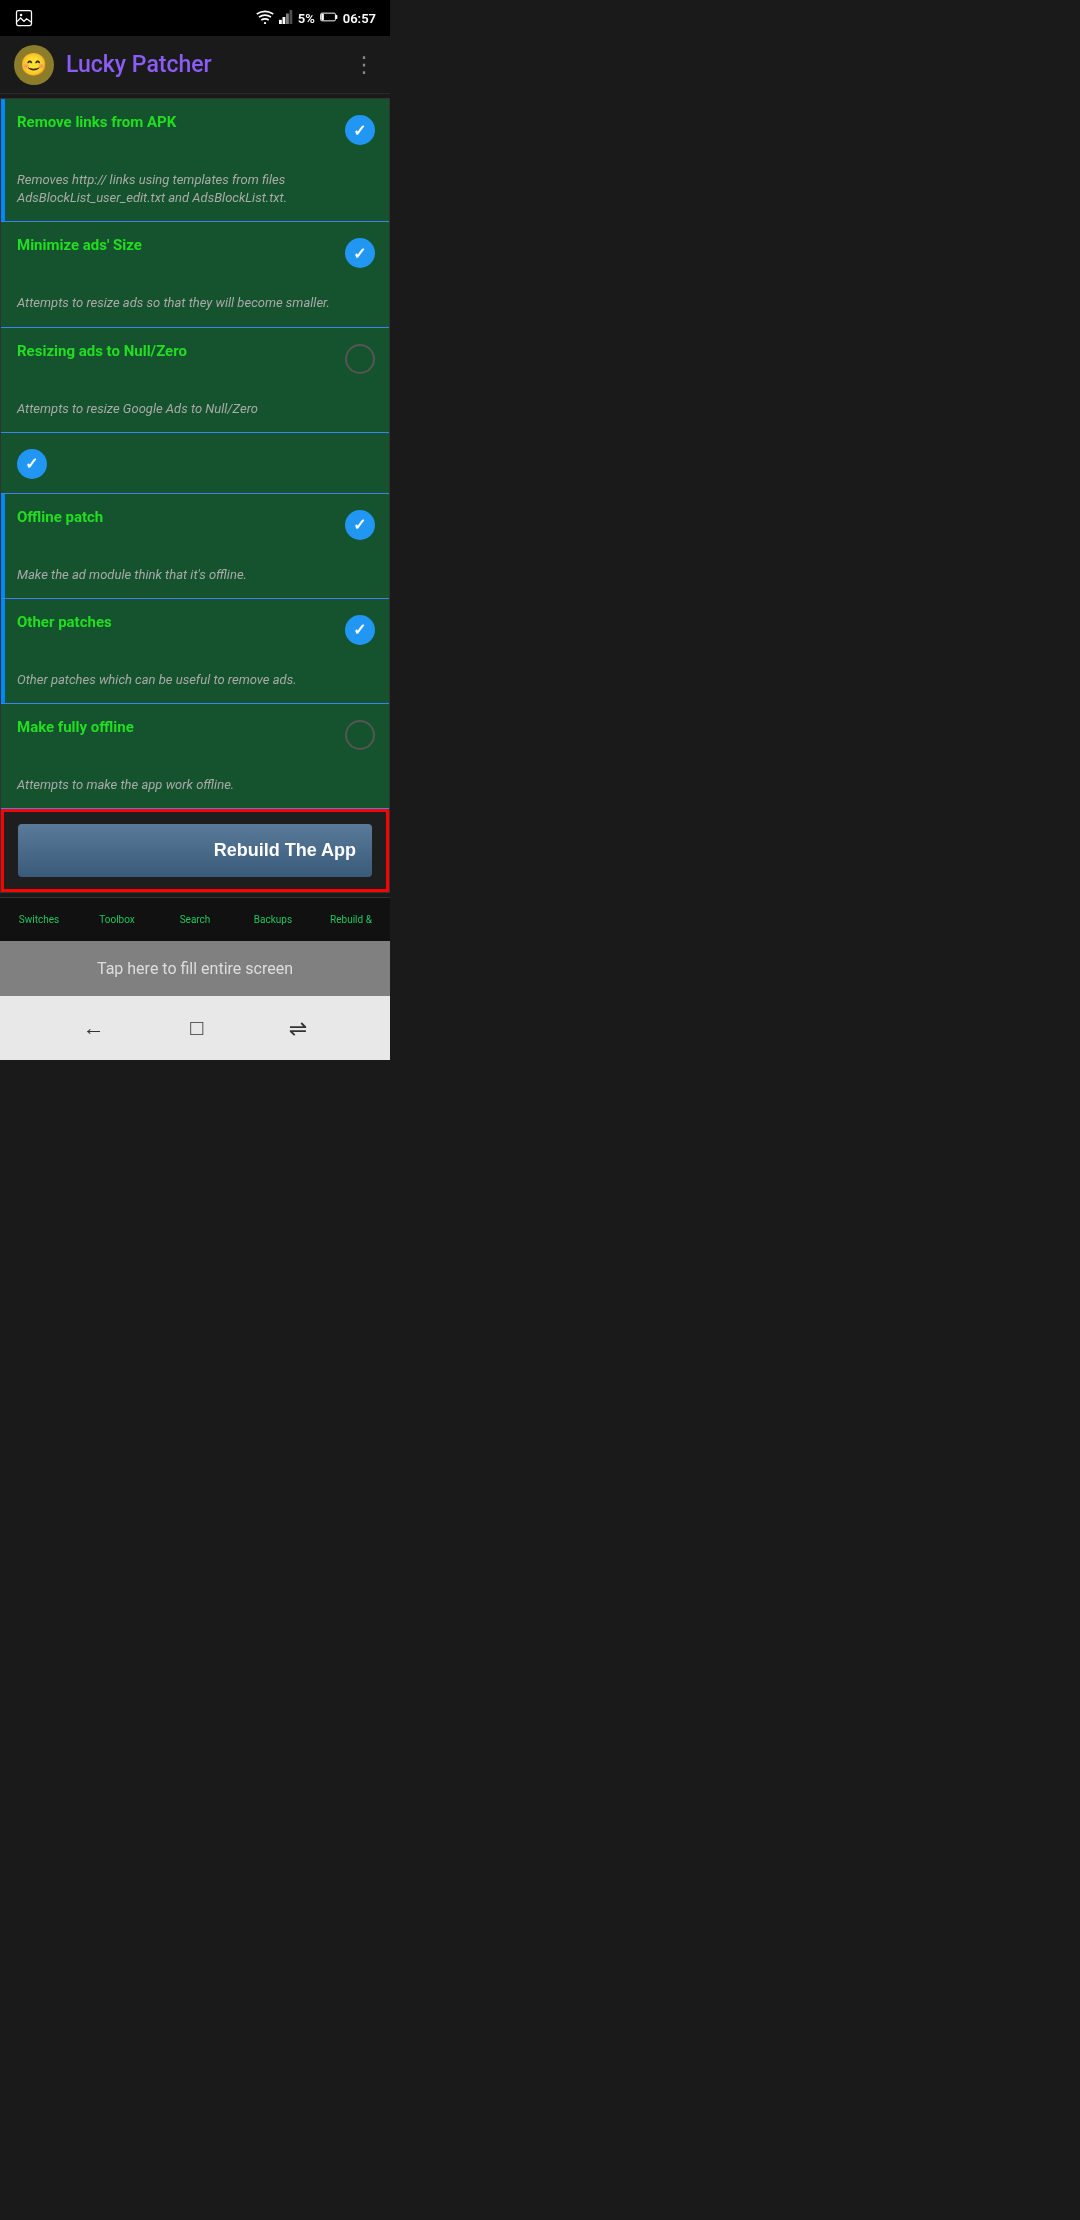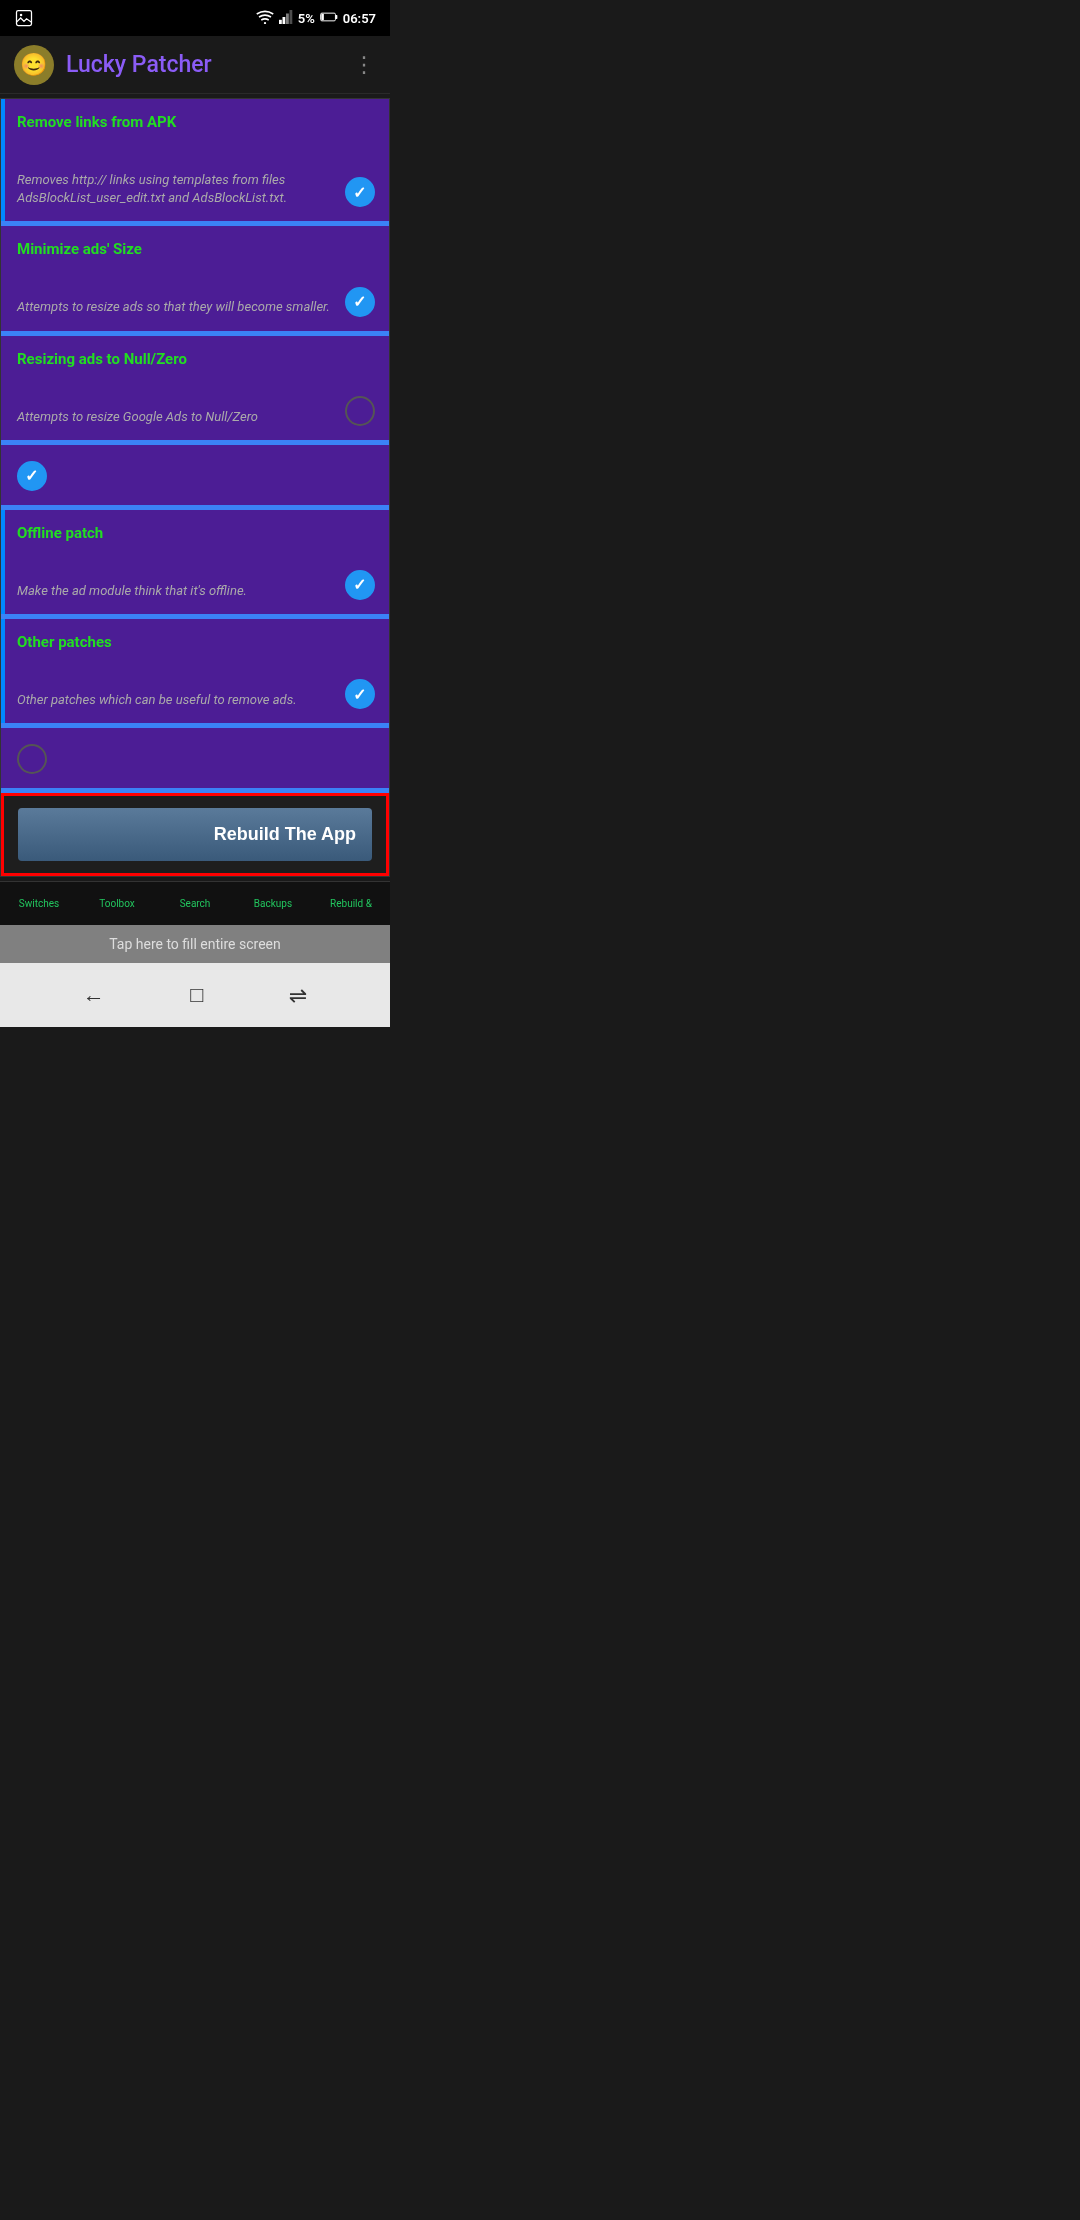--- a/index.html
+++ b/index.html
@@ -69,24 +69,24 @@
     
     .content-panel {
       background: #1e1e1e;
       border: 1px solid #333;
       margin: 4px 0;
     }
 
     
     .list-item {
       display: flex;
-      align-items: flex-end;
+      align-items: flex-start;
       padding: 14px 14px 14px 16px;
-      border-bottom: 5px solid #3b82f6;
-      background: #4c1d95;
+      border-bottom: 1px solid #3b82f6;
+      background: #14532d;
     }
     .list-item-text { flex: 1; padding-right: 10px; }
     .item-title {
       font-size: 15px;
       font-weight: 700;
       color: #22dd22;
       margin-bottom: 5px;
     }
     .item-desc {
       font-size: 13px;
@@ -158,22 +158,22 @@
       cursor: pointer;
       white-space: nowrap;
       overflow: hidden;
       text-overflow: ellipsis;
     }
 
     
     .fill-screen-bar {
       background: #808080;
       text-align: center;
-      padding: 11px;
-      font-size: 14px;
+      padding: 18px;
+      font-size: 16px;
       color: #ddd;
     }
 
     
     .sys-nav {
       display: flex;
       justify-content: space-around;
       align-items: center;
       background: #e8e8e8;
       padding: 16px 40px;
@@ -279,20 +279,24 @@
     </div>
     <div class="list-item" style="position: relative;">
       <div class="accent-bar"></div>
       <div class="list-item-text">
         <div class="item-title">Other patches</div>
         <div class="item-desc">Other patches which can be useful to remove ads.</div>
       </div>
       <div class="checkbox checked"></div>
     </div>
     <div class="list-item" style="position: relative;">
+      <div class="list-item-text">
+        <div class="item-title">Make fully offline</div>
+        <div class="item-desc">Attempts to make the app work offline.</div>
+      </div>
       <div class="checkbox unchecked"></div>
     </div>
     <div class="rebuild-btn-wrapper"><button class="rebuild-btn">Rebuild The App</button></div>
   </div>
 
 <div class="bottom-nav">
     <div class="nav-item">Switches</div>
     <div class="nav-item">Toolbox</div>
     <div class="nav-item">Search</div>
     <div class="nav-item">Backups</div>

